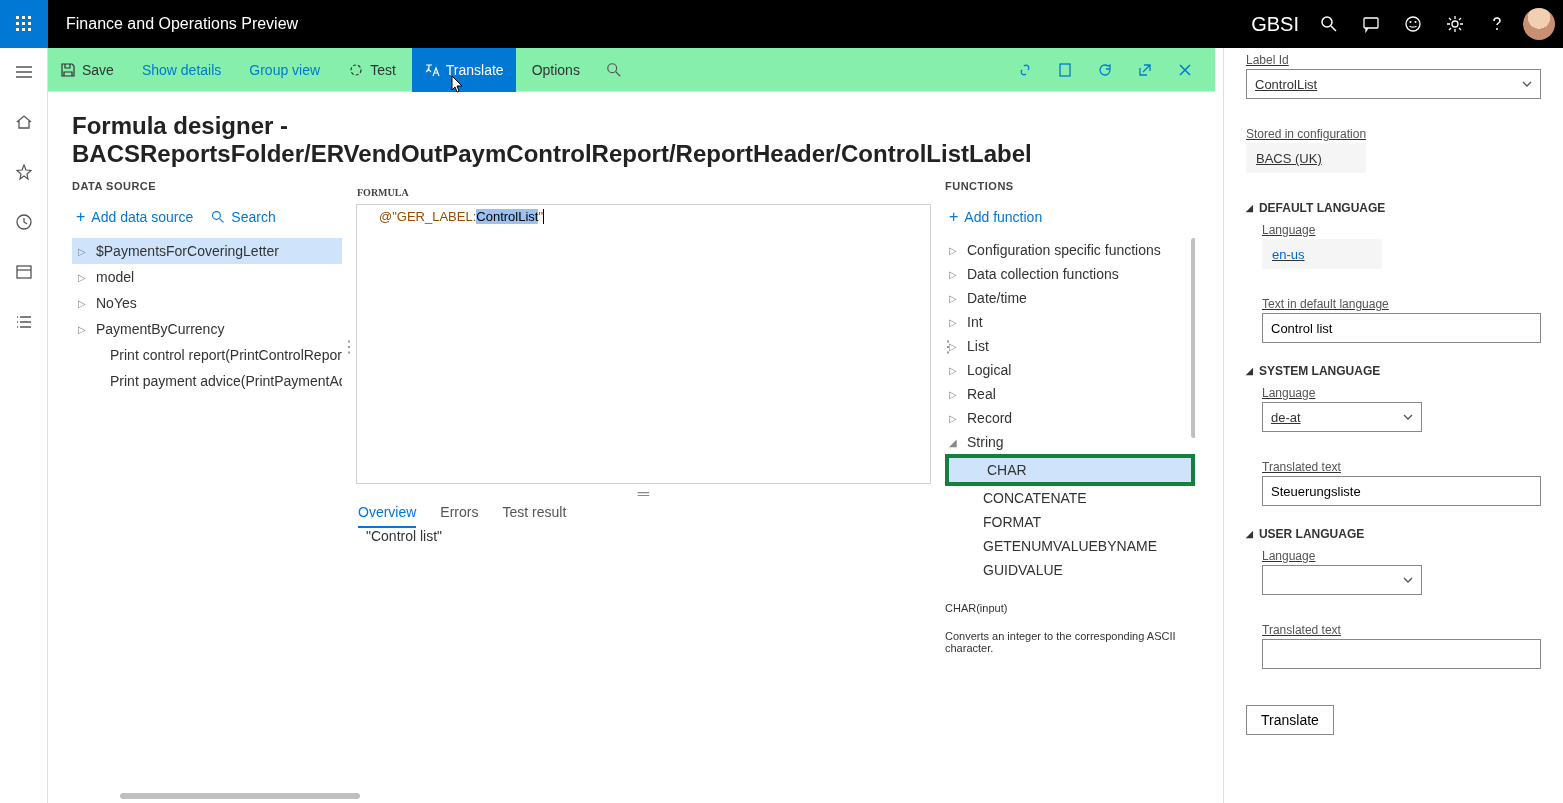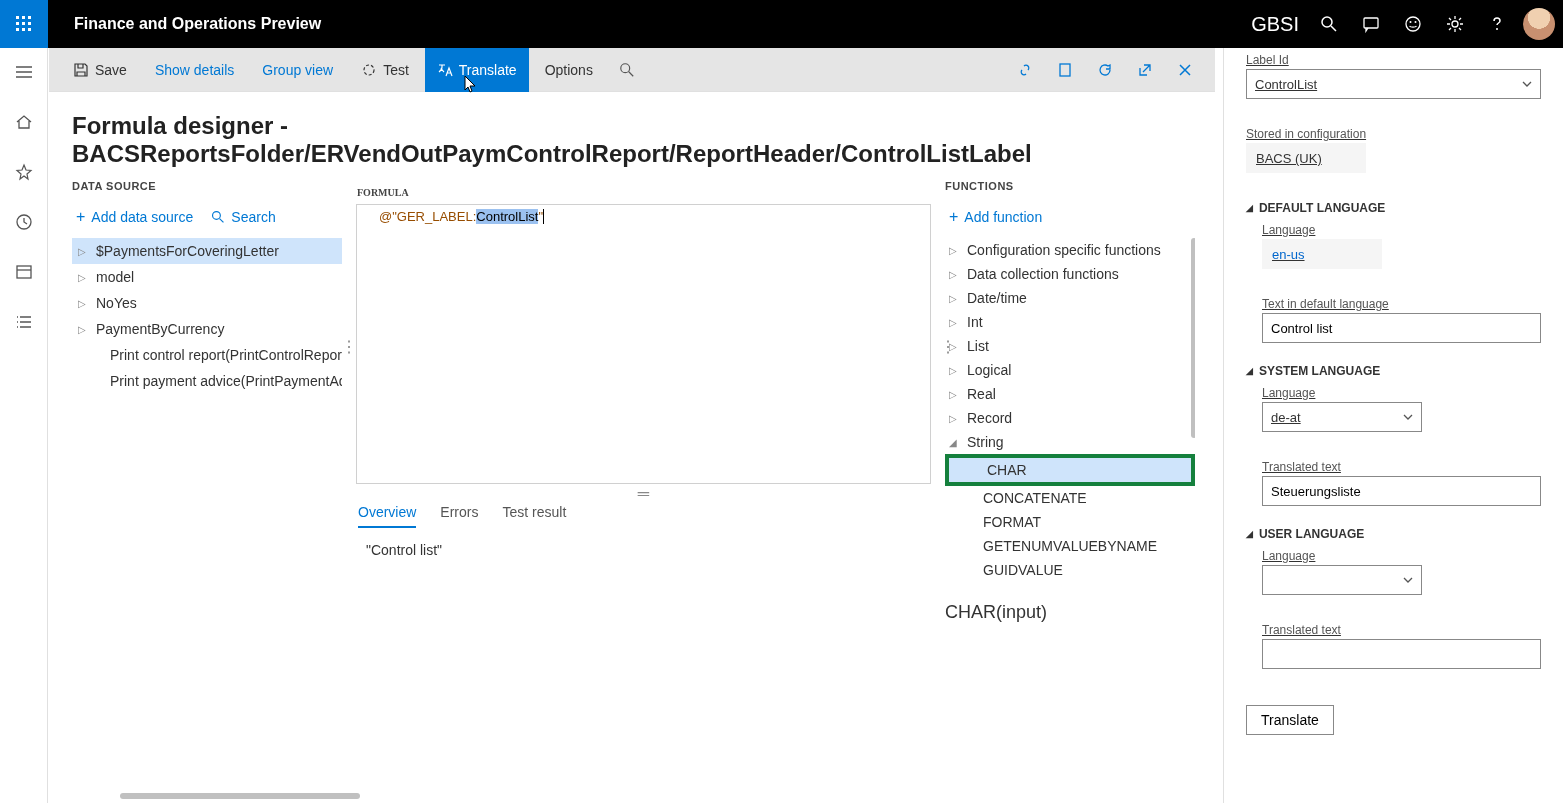--- a/index.html
+++ b/index.html
@@ -1,30 +1,30 @@
 <!DOCTYPE html>
 <html><head>
 <meta charset="utf-8">
 <style>
 *{margin:0;padding:0;box-sizing:border-box;font-family:"Segoe UI",Arial,sans-serif;}
 html,body{width:1563px;height:803px;overflow:hidden;background:#fff;color:#333;}
 .topbar{position:absolute;top:0;left:0;right:0;height:48px;background:#000;color:#fff;display:flex;align-items:center;z-index:10;}
 .topbar .waffle{width:48px;height:48px;background:#0078d4;display:flex;align-items:center;justify-content:center;}
-.topbar .apptitle{padding:0 26px;font-size:16px;font-weight:700;}
+.topbar .apptitle{padding:0 18px;font-size:16px;font-weight:400;}
 .topbar .breadcrumb{display:flex;align-items:center;font-size:13px;color:#ccc;margin-left:auto;gap:8px;padding-left:20px;}
 .topbar .breadcrumb .sep{color:#888;}
 .topbar .right{margin-left:auto;display:flex;align-items:center;gap:2px;padding-right:8px;}
 .topbar .right .company{font-size:20px;margin-right:8px;}
 .topbar .right .icon{width:40px;height:48px;display:flex;align-items:center;justify-content:center;color:#fff;}
 .topbar .avatar{width:32px;height:32px;border-radius:50%;background:#e8c4a0;margin-left:4px;background-image:radial-gradient(circle at 50% 30%,#f0d0b0 40%,#c89070 41%);}
 
 .sidebar{position:absolute;top:48px;left:0;width:48px;bottom:0;background:#fff;border-right:1px solid #e0e0e0;display:flex;flex-direction:column;align-items:center;padding-top:8px;gap:18px;z-index:5;}
 .sidebar .sicon{width:32px;height:32px;display:flex;align-items:center;justify-content:center;color:#555;}
 
-.cmdbar{position:absolute;top:48px;left:49px;right:348px;height:44px;background:#e5e5e5;border-bottom:1px solid #e0e0e0;display:flex;align-items:center;padding:0 12px;gap:4px;z-index:4;}
+.cmdbar{position:absolute;top:48px;left:36px;right:348px;height:44px;background:#86efac;border-bottom:1px solid #e0e0e0;display:flex;align-items:center;padding:0 12px;gap:4px;z-index:4;}
 .cmdbar .cmd{display:flex;align-items:center;gap:6px;padding:0 12px;height:44px;color:#0078d4;font-size:14px;}
 .cmdbar .cmd.active{background:#0078d4;color:#fff;}
 .cmdbar .cmd .ico{width:16px;height:16px;}
 .cmdbar .cmd.black{color:#333;}
 .cmdbar .spacer{flex:1;}
 .cmdbar .iconbtn{width:36px;height:36px;display:flex;align-items:center;justify-content:center;color:#0078d4;}
 .cursor{position:absolute;width:20px;height:20px;z-index:20;}
 
 .main{position:absolute;top:92px;left:48px;right:348px;bottom:0;padding:20px 20px 0 24px;overflow:hidden;}
 .main h1{font-size:24px;font-weight:600;color:#222;margin-bottom:12px;}
@@ -44,31 +44,31 @@
 
 .formula{border:1px solid #d0d0d0;border-top:1px solid #d0d0d0;background:#fff;height:280px;position:relative;font-family:Consolas,monospace;font-size:13px;padding:4px 8px;}
 .formula .flabel{font-family:"Segoe UI";font-size:10px;font-weight:600;color:#444;position:absolute;top:-18px;left:0;}
 .formula .code{padding-left:14px;}
 .formula .code .q{color:#974d00;}
 .formula .code .hl{background:#9bc1f0;color:#000;}
 .formula .code .caret{border-right:1px solid #000;}
 .gripv{position:absolute;left:0;top:50%;width:6px;height:14px;color:#888;font-size:16px;line-height:6px;}
 
 .splitter{height:20px;display:flex;align-items:center;justify-content:center;color:#888;}
-.tabs{display:flex;gap:24px;border-bottom:none;padding-left:2px;margin-bottom:14px;}
+.tabs{display:flex;gap:24px;border-bottom:none;padding-left:2px;}
 .tabs .tab{font-size:14px;padding-bottom:6px;color:#555;}
 .tabs .tab.active{color:#0078d4;border-bottom:2px solid #0078d4;}
 .result{font-size:14px;padding-left:10px;}
 
 .fnlist{overflow:auto;position:relative;}
 .fnlist .fitem{display:flex;align-items:center;padding:4px 4px;font-size:14px;gap:8px;}
 .fnlist .fitem .chev{width:10px;color:#888;font-size:10px;}
 .fnlist .fitem.sub{padding-left:38px;}
 .fnlist .fitem.sel{background:#cfe4fb;border:4px solid #15803d;}
-.fnhelp{margin-top:20px;font-size:18px;}
+.fnhelp{margin-top:20px;font-size:11px;}
 .fnhelp .sig{margin-bottom:16px;}
 .scrollbar{position:absolute;right:-2px;top:0;width:6px;height:200px;background:#c0c0c0;border-radius:3px;}
 
 .panel{position:absolute;top:0;right:0;width:340px;bottom:0;background:#fff;border-left:1px solid #e0e0e0;padding:14px 22px;overflow:auto;z-index:6;}
 .panel .closebtn{position:absolute;top:10px;right:14px;width:24px;height:24px;display:flex;align-items:center;justify-content:center;color:#555;}
 .panel h2{font-size:20px;font-weight:400;margin-bottom:16px;}
 .panel .subtitle{font-size:16px;margin-bottom:14px;line-height:1.3;}
 .panel label{font-size:12px;color:#555;display:block;margin-bottom:2px;}
 .panel .field{margin-bottom:28px;text-decoration:underline;}
 .panel input,.panel .combo,.panel .ro{width:100%;height:30px;border:1px solid #888;padding:0 8px;font-size:13px;background:#fff;}
@@ -362,20 +362,21 @@
           </div>
           <div class="fitem sub">
             <span>GETENUMVALUEBYNAME</span>
           </div>
           <div class="fitem sub">
             <span>GUIDVALUE</span>
           </div>
         </div>
       <div class="fnhelp">
         <div class="sig">CHAR(input)</div>
+        <div>Converts an integer to the corresponding ASCII character.</div>
       </div>
     </div>
   </div>
   <div class="hscroll"></div>
 </div>
 
 <div class="panel">
   <div class="closebtn">
       <svg width="14" height="14" viewBox="0 0 14 14">
         <path d="M2 2l10 10M12 2L2 12" stroke="#555" stroke-width="1.3"></path>

